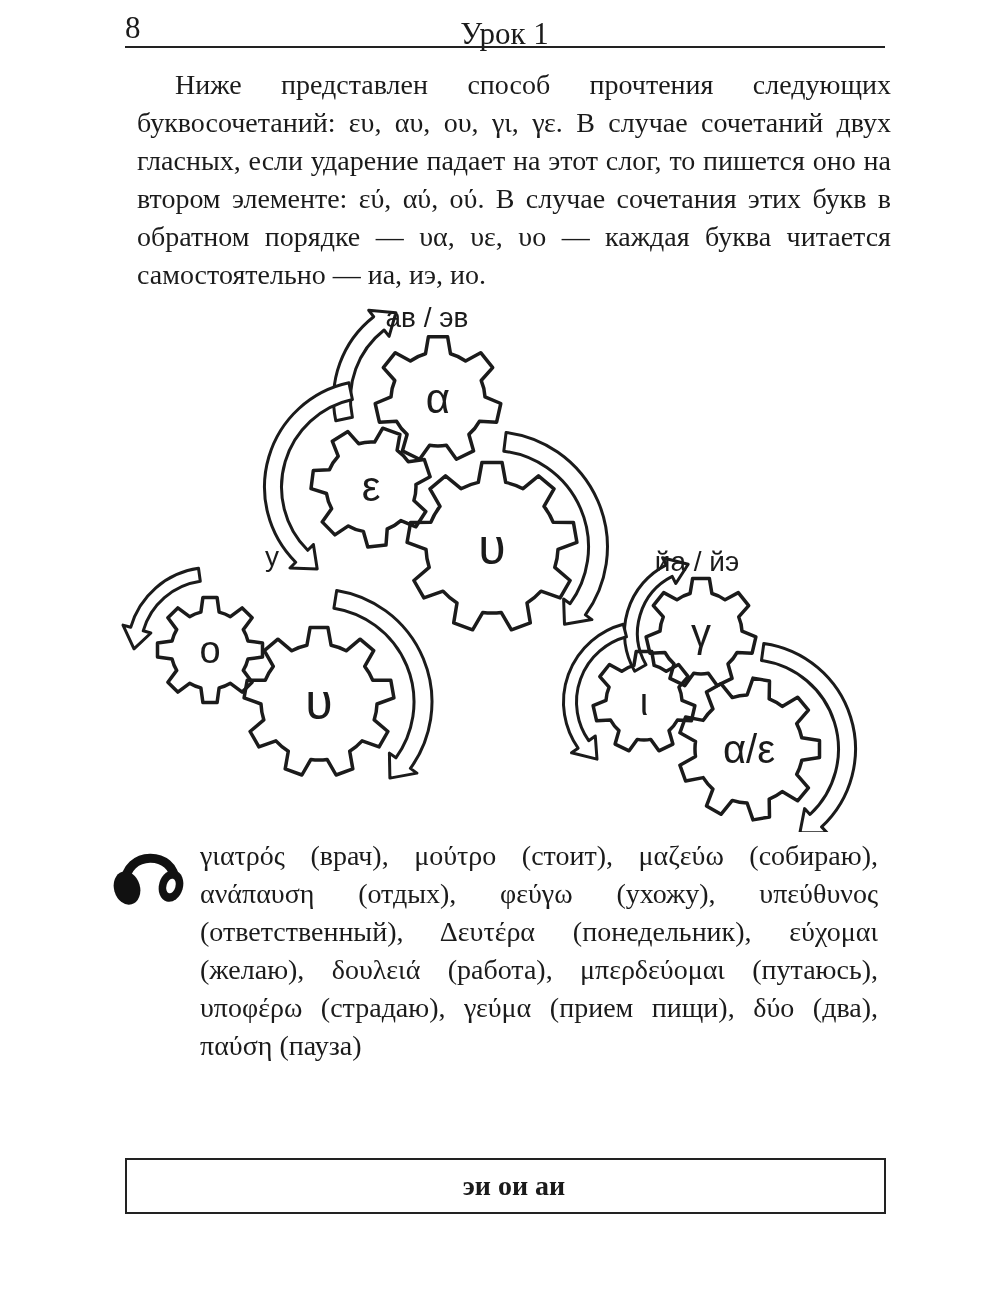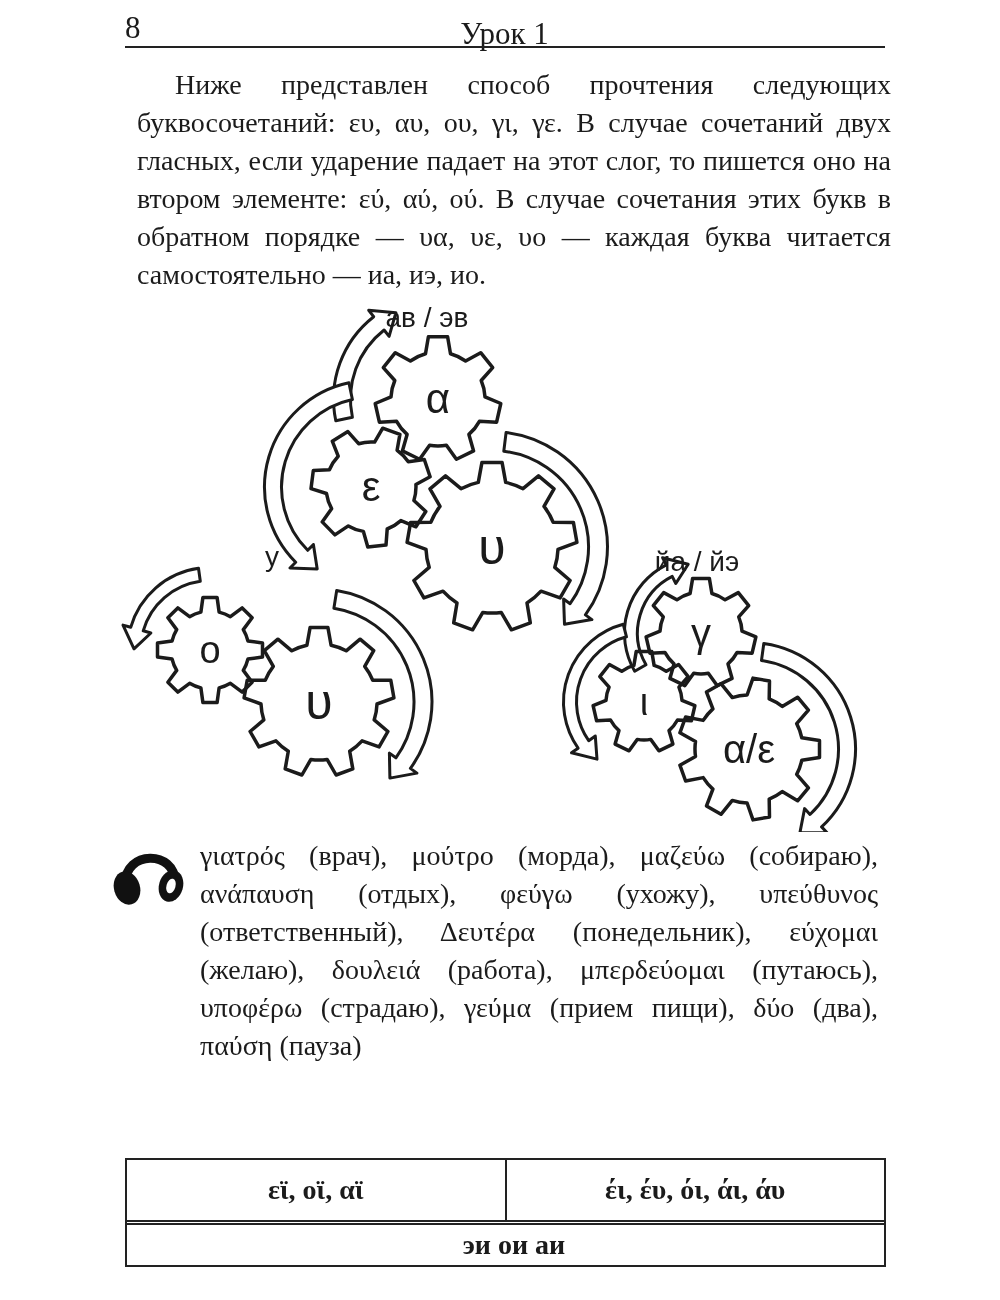--- a/index.html
+++ b/index.html
@@ -43,21 +43,21 @@
     font-weight:bold;font-size:28px;
   }
   .trow{display:flex;border-bottom:5px double #222222;}
   .trow:last-child{border-bottom:none;}
   .tcell{
     flex:1;height:60px;
     display:flex;align-items:center;justify-content:center;
     border-right:2px solid #222222;
   }
   .tcell:last-child{border-right:none;}
-  .tcell-full{height:40px;padding-left:17px;}
+  .tcell-full{height:52px;padding-left:17px;}
 </style>
 </head>
 <body>
 
 <div class="page">
 
   <div class="page-number">8</div>
   <div class="lesson-title">Урок 1</div>
   <div class="header-rule"></div>
 
@@ -111,26 +111,22 @@
       </svg>
   </div>
 
   <svg class="listen-icon" viewBox="0 0 76 72">
     <path d="M13 48 C13 14, 63 14, 63 46" fill="none" stroke="#111" stroke-width="9" stroke-linecap="round"></path>
     <ellipse cx="15" cy="52" rx="13" ry="17" transform="rotate(-16 15 52)" fill="#111"></ellipse>
     <ellipse cx="59" cy="50" rx="12" ry="16" transform="rotate(16 59 50)" fill="#111"></ellipse>
     <ellipse cx="59" cy="50" rx="4.5" ry="7.5" transform="rotate(16 59 50)" fill="#fff"></ellipse>
   </svg>
 
-  <div class="listen-text">γιατρός (врач), μούτρο (морда), μαζεύω (собираю), ανάπαυση (отдых), φεύγω (ухожу), υπεύθυνος (ответственный), Δευτέρα (понедельник), εύχομαι (желаю), δουλειά (работа), μπερδεύομαι (путаюсь), υποφέρω (страдаю), γεύμα (прием пищи), δύο (два), παύση (пауза)</div>
+  <div class="listen-text">γιατρός (врач), μούτρο (стоит), μαζεύω (собираю), ανάπαυση (отдых), φεύγω (ухожу), υπεύθυνος (ответственный), Δευτέρα (понедельник), εύχομαι (желаю), δουλειά (работа), μπερδεύομαι (путаюсь), υποφέρω (страдаю), γεύμα (прием пищи), δύο (два), παύση (пауза)</div>
 
 
   <div class="digraph-table">
-    <div class="trow">
-      <div class="tcell">εϊ, οϊ, αϊ</div>
-      <div class="tcell">έι, έυ, όι, άι, άυ</div>
-    </div>
     <div class="trow">
       <div class="tcell tcell-full">эи ои аи</div>
     </div>
   </div>
 
 </div>
 
 </body></html>

